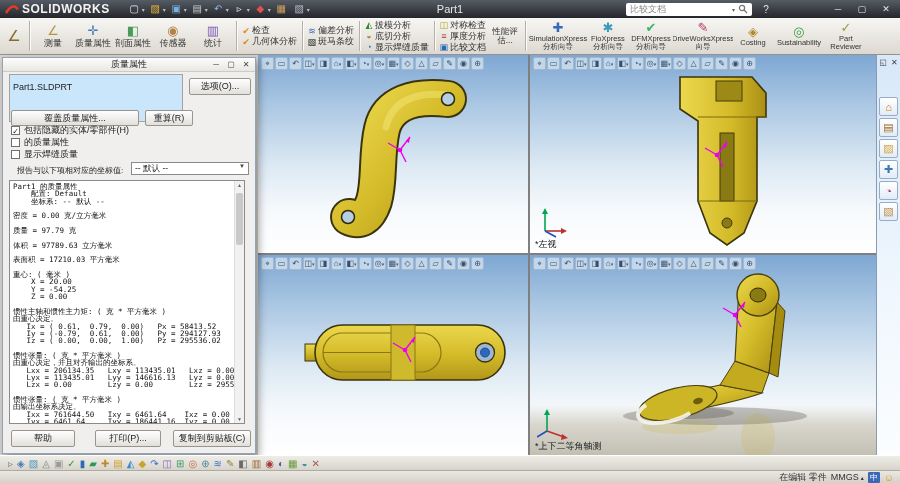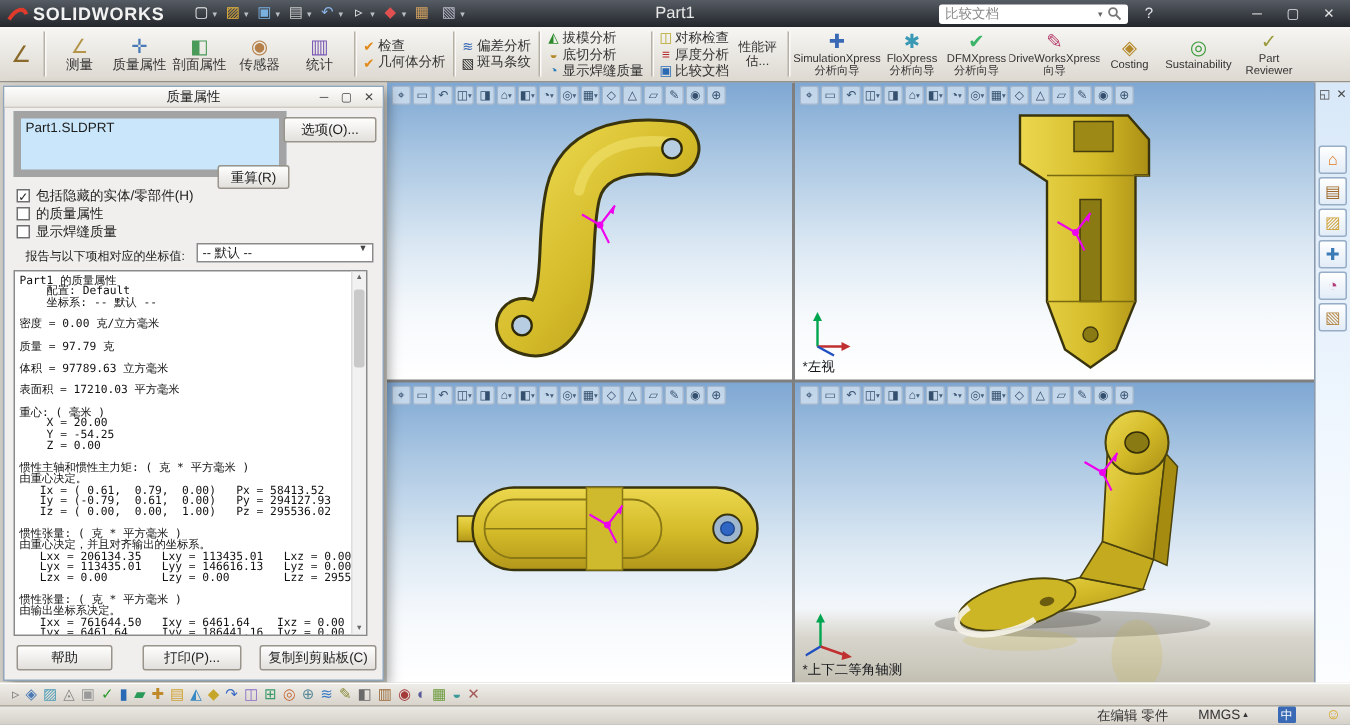--- a/index.html
+++ b/index.html
@@ -67,21 +67,21 @@
     font-size:11px;box-sizing:border-box;}
   
   .dialog{position:absolute;left:2px;top:2px;width:252px;height:395px;background:#f0efed;
     border:1px solid #90a4ba;box-shadow:3px 4px 8px rgba(0,0,0,.35);font-size:9px;color:#1d1d1d;}
   .dlg-title{height:13px;display:flex;align-items:center;justify-content:center;font-size:9px;
     background:linear-gradient(#fdfdfd,#e9e7e2);border-bottom:1px solid #cfcbc3;}
   .dlg-ctl{position:absolute;right:2px;top:1px;display:flex;gap:1px;}
   .dlg-ctl span{width:14px;height:11px;display:flex;align-items:center;justify-content:center;
     font-size:8px;color:#444;}
   .namebox{position:absolute;left:6px;top:16px;width:166px;height:32px;background:#c9e6fa;
-    border:5px solid #a3a3a3;padding:1px 3px;font-size:9px;}
+    border:1px solid #a3a3a3;padding:7px 3px;font-size:9px;}
   .btn{position:absolute;background:linear-gradient(#fefefe,#e2e0dc);border:1px solid #9a958c;
     border-radius:2px;font-size:9px;display:flex;align-items:center;justify-content:center;color:#1d1d1d;}
   .cbs{position:absolute;left:8px;top:66px;}
   .cbrow{display:flex;align-items:center;gap:4px;height:12px;font-size:9px;}
   .cb{width:9px;height:9px;background:#fff;border:1px solid #707070;font-size:8px;line-height:9px;
     text-align:center;color:#1d1d1d;box-sizing:border-box;}
   .combo-label{position:absolute;left:14px;top:107px;font-size:8px;}
   .combo{position:absolute;left:128px;top:104px;width:118px;height:13px;background:#fff;
     border:1px solid #8a8a8a;display:flex;align-items:flex-start;font-size:8.5px;padding:0 3px;box-sizing:border-box;}
   .combo-caret{margin-left:auto;font-size:6px;color:#444;}
@@ -94,21 +94,21 @@
   .sb-thumb{position:absolute;left:1px;top:12px;width:7px;height:52px;background:#c9c9c9;border-radius:2px;}
   .sb-down{position:absolute;bottom:0;width:100%;}
   
   .lowbar{position:absolute;left:0;top:455px;width:900px;height:15px;
     background:linear-gradient(#efede8,#d8d4cc);border-top:1px solid #fff;display:flex;
     align-items:center;gap:4px;padding-left:8px;box-sizing:border-box;}
   .lb-icon{font-size:10px;line-height:11px;}
   .statusbar{position:absolute;left:0;top:470px;width:900px;height:13px;
     background:linear-gradient(#eae8e2,#d5d1c9);border-top:1px solid #aeaaa0;display:flex;
     align-items:center;font-size:9px;color:#333;padding:0 6px;box-sizing:border-box;}
-  .st-right{margin-left:auto;display:flex;align-items:flex-start;gap:20px;}
+  .st-right{margin-left:auto;display:flex;align-items:center;gap:4px;}
   .units{display:flex;align-items:center;gap:2px;}
   .units-caret{font-size:6px;}
   .ime{background:#3a6ab5;color:#fff;width:12px;height:11px;font-size:8px;display:flex;
     align-items:center;justify-content:center;border-radius:1px;}
   .smiley{color:#d9a520;font-size:10px;}
 </style>
 </head>
 <body>
 
 <div class="screen">
@@ -825,20 +825,21 @@
       <div class="dlg-title">
         <span>质量属性</span>
       </div>
       <div class="dlg-ctl">
         <span>─</span>
         <span>▢</span>
         <span>✕</span>
       </div>
       <div class="namebox">Part1.SLDPRT</div>
       <div class="btn" style="left:186px;top:20px;width:60px;height:15px;">选项(O)...</div>
+      <div class="btn" style="left:8px;top:52px;width:126px;height:14px;">覆盖质量属性...</div>
       <div class="btn" style="left:142px;top:52px;width:46px;height:14px;">重算(R)</div>
       <div class="cbs">
 
           <div class="cbrow">
             <span class="cb">✓</span>
             <span>包括隐藏的实体/零部件(H)</span>
           </div>
 
           <div class="cbrow">
             <span class="cb"></span>

